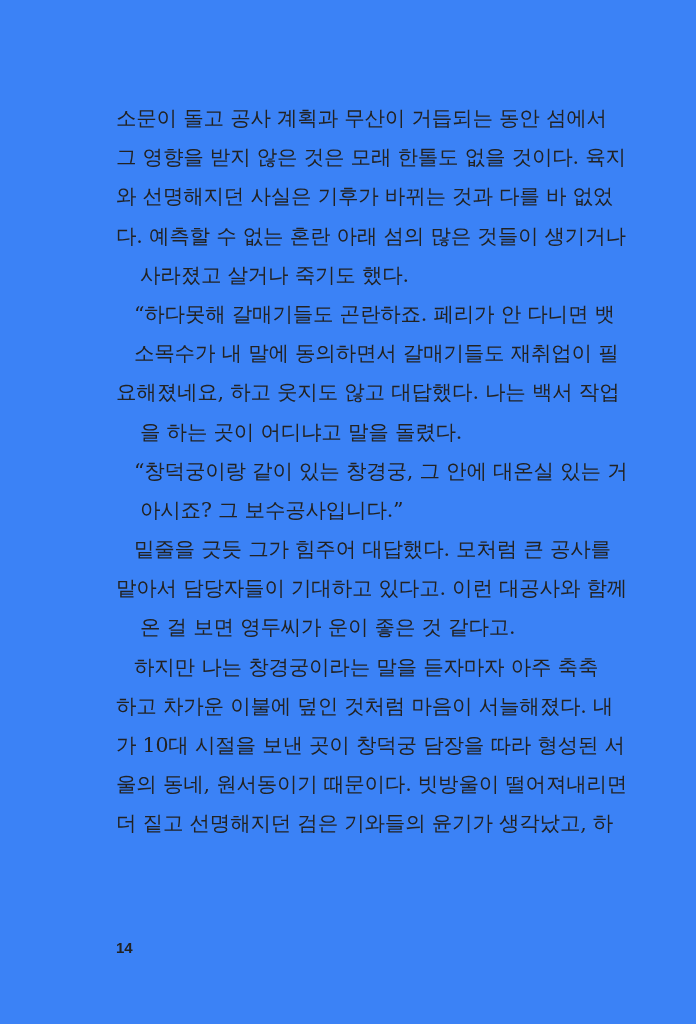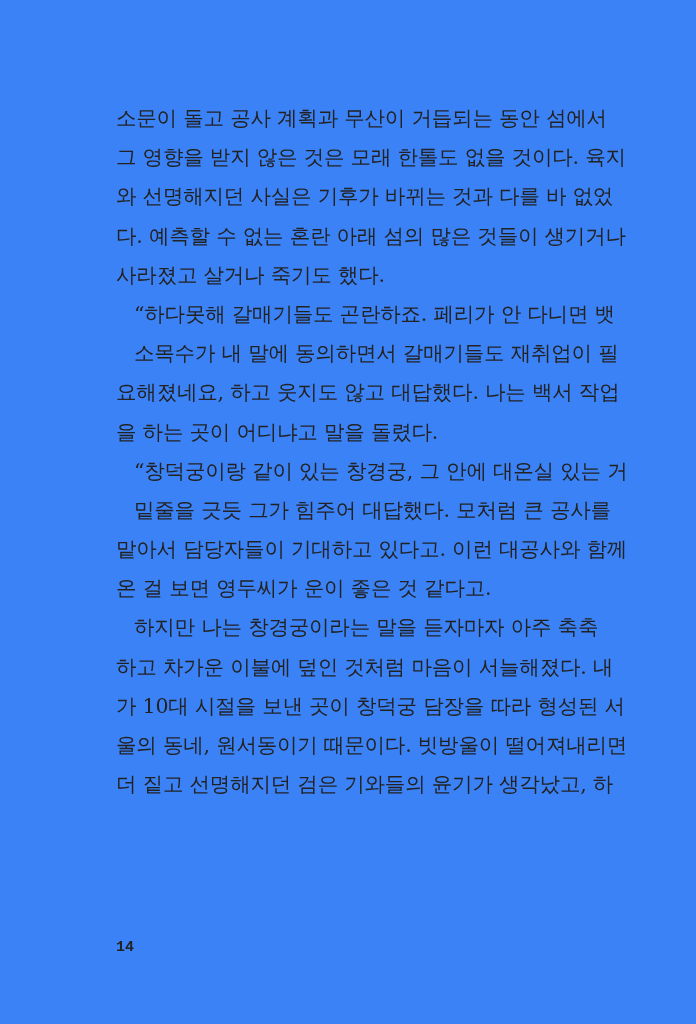--- a/index.html
+++ b/index.html
@@ -34,49 +34,51 @@
     }
     .line {
       display: block;
       white-space: nowrap;
       text-align: justify;
       text-align-last: justify;
       height: 39.2px;
     }
     .line.last {
       text-align-last: left;
+      margin-left: 24px;
     }
     .line.indent {
       padding-left: 18px;
     }
     .page-number {
       position: absolute;
       left: 116px;
       top: 939px;
-      font-family: Liberation Mono, monospace;
+      font-family: Liberation Sans, sans-serif;
       font-weight: bold;
       font-size: 15px;
       color: #222222;
     }
   </style>
 </head>
 <body>
 
 <div class="page">
   <div class="body-text">
     <span class="line">소문이 돌고 공사 계획과 무산이 거듭되는 동안 섬에서</span>
     <span class="line">그 영향을 받지 않은 것은 모래 한톨도 없을 것이다. 육지</span>
     <span class="line">와 선명해지던 사실은 기후가 바뀌는 것과 다를 바 없었</span>
     <span class="line">다. 예측할 수 없는 혼란 아래 섬의 많은 것들이 생기거나</span>
     <span class="line last">사라졌고 살거나 죽기도 했다.</span>
     <span class="line indent">“하다못해 갈매기들도 곤란하죠. 페리가 안 다니면 뱃</span>
     <span class="line indent">소목수가 내 말에 동의하면서 갈매기들도 재취업이 필</span>
     <span class="line">요해졌네요, 하고 웃지도 않고 대답했다. 나는 백서 작업</span>
     <span class="line last">을 하는 곳이 어디냐고 말을 돌렸다.</span>
     <span class="line indent">“창덕궁이랑 같이 있는 창경궁, 그 안에 대온실 있는 거</span>
+    <span class="line last">아시죠? 그 보수공사입니다.”</span>
     <span class="line indent">밑줄을 긋듯 그가 힘주어 대답했다. 모처럼 큰 공사를</span>
     <span class="line">맡아서 담당자들이 기대하고 있다고. 이런 대공사와 함께</span>
     <span class="line last">온 걸 보면 영두씨가 운이 좋은 것 같다고.</span>
     <span class="line indent">하지만 나는 창경궁이라는 말을 듣자마자 아주 축축</span>
     <span class="line">하고 차가운 이불에 덮인 것처럼 마음이 서늘해졌다. 내</span>
     <span class="line">가 10대 시절을 보낸 곳이 창덕궁 담장을 따라 형성된 서</span>
     <span class="line">울의 동네, 원서동이기 때문이다. 빗방울이 떨어져내리면</span>
     <span class="line">더 짙고 선명해지던 검은 기와들의 윤기가 생각났고, 하</span>
   </div>
   <div class="page-number">14</div>

